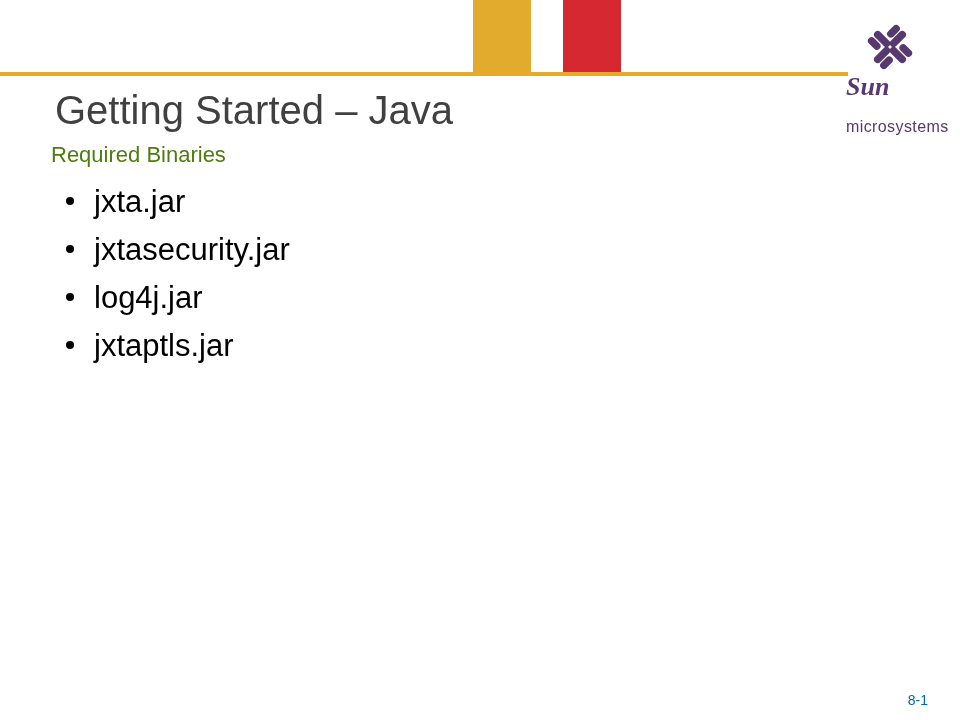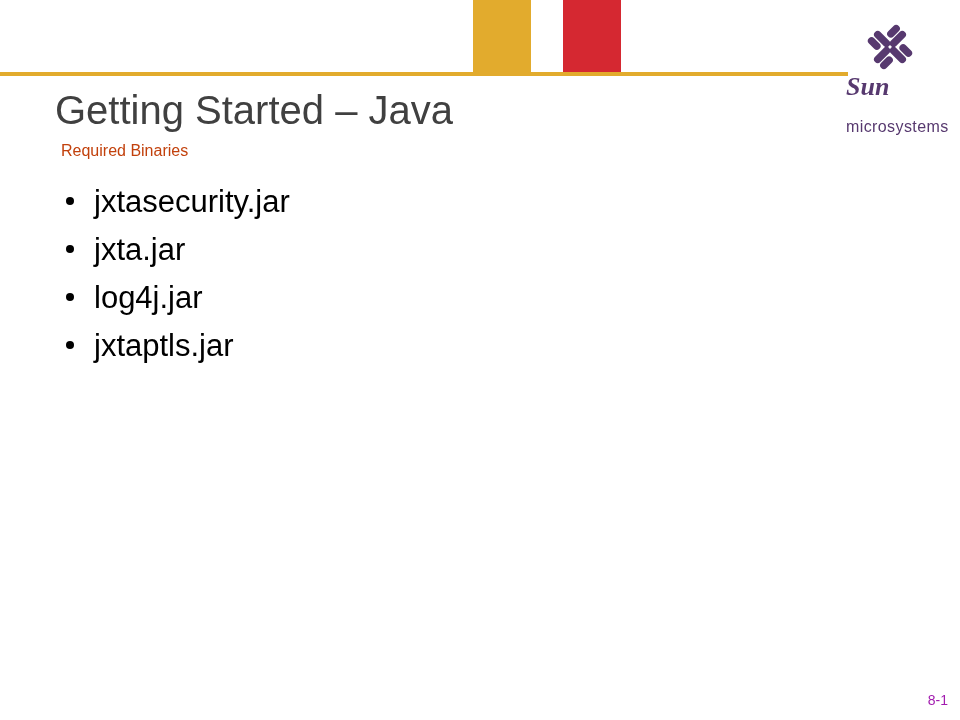--- a/index.html
+++ b/index.html
@@ -66,23 +66,23 @@
     top: 88px;
     left: 55px;
     font-size: 40px;
     font-weight: 400;
     color: #404040;
   }
 
   .subtitle {
     position: absolute;
     top: 142px;
-    left: 61px;
-    font-size: 16px;
-    color: #c2410c;
+    left: 51px;
+    font-size: 22px;
+    color: #4d7c0f;
   }
 
   
   ul.bullets {
     position: absolute;
     top: 178px;
     left: 60px;
     margin: 0;
     padding: 0;
     list-style: none;
@@ -101,23 +101,23 @@
     top: 19px;
     width: 8px;
     height: 8px;
     border-radius: 50%;
     background: #000;
   }
 
   .pagenum {
     position: absolute;
     bottom: 12px;
-    right: 12px;
+    right: 32px;
     font-size: 14px;
-    color: #a21caf;
+    color: #0369a1;
   }
 </style>
 </head>
 <body>
 
 <div class="block-gold"></div>
 <div class="block-red"></div>
 <div class="hr-gold"></div>
 
 <div class="logo">
@@ -145,19 +145,19 @@
     </g>
   </svg>
   <span style="font-family: Georgia, 'Times New Roman', serif; font-style: italic; font-size:26px; font-weight:bold; color:#57396f; position:relative; top:-6px;">Sun</span>
   <div class="logo-caption">microsystems</div>
 </div>
 
 <div class="title">Getting Started – Java</div>
 <div class="subtitle">Required Binaries</div>
 
 <ul class="bullets">
+  <li>jxta.jar</li>
   <li>jxtasecurity.jar</li>
-  <li>jxta.jar</li>
   <li>log4j.jar</li>
   <li>jxtaptls.jar</li>
 </ul>
 
 <div class="pagenum">8-1</div>
 
 </body></html>

